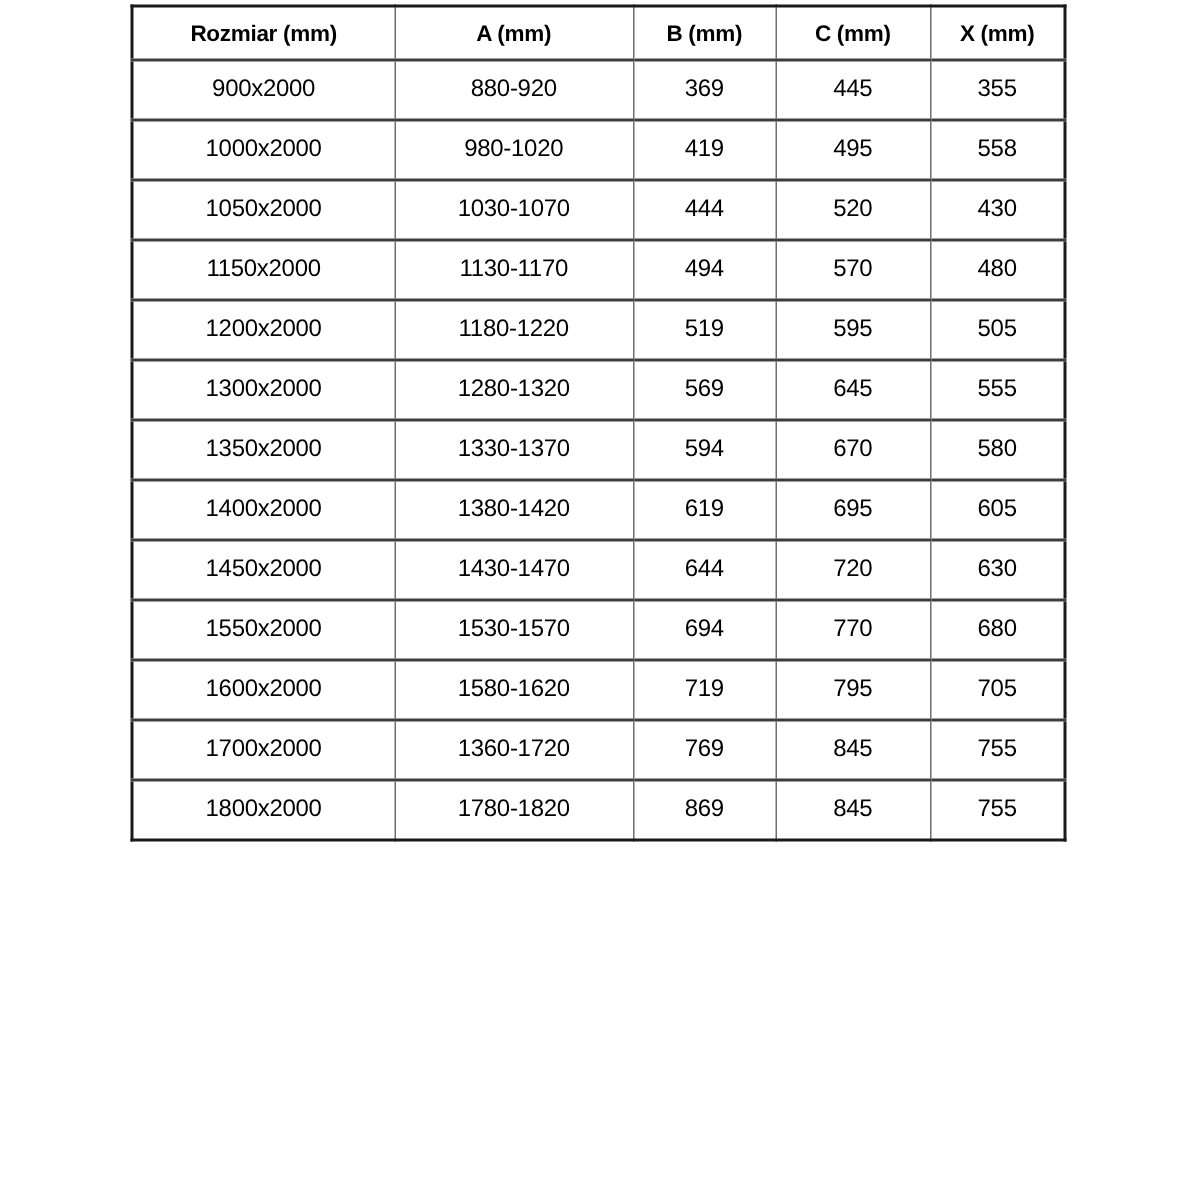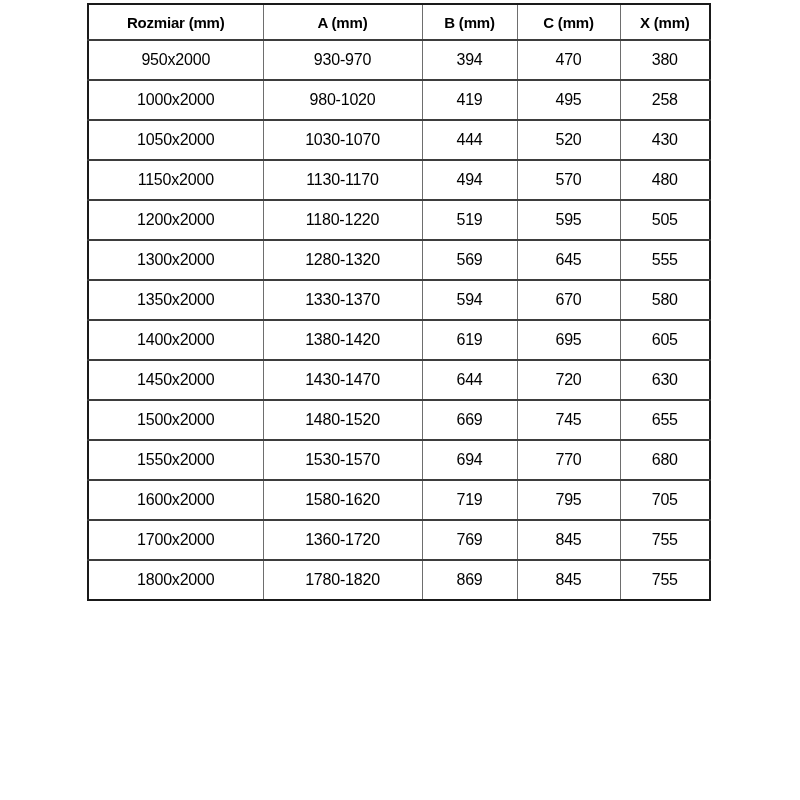--- a/index.html
+++ b/index.html
@@ -70,32 +70,32 @@
       <tr>
           <th>Rozmiar (mm)</th>
           <th>A (mm)</th>
           <th>B (mm)</th>
           <th>C (mm)</th>
           <th>X (mm)</th>
         </tr>
     </thead>
     <tbody>
         <tr>
-          <td>950x2000</td>
-          <td>930-970</td>
-          <td>394</td>
-          <td>470</td>
-          <td>380</td>
+          <td>900x2000</td>
+          <td>880-920</td>
+          <td>369</td>
+          <td>445</td>
+          <td>355</td>
         </tr>
         <tr>
           <td>1000x2000</td>
           <td>980-1020</td>
           <td>419</td>
           <td>495</td>
-          <td>258</td>
+          <td>558</td>
         </tr>
         <tr>
           <td>1050x2000</td>
           <td>1030-1070</td>
           <td>444</td>
           <td>520</td>
           <td>430</td>
         </tr>
         <tr>
           <td>1150x2000</td>
@@ -133,27 +133,20 @@
           <td>605</td>
         </tr>
         <tr>
           <td>1450x2000</td>
           <td>1430-1470</td>
           <td>644</td>
           <td>720</td>
           <td>630</td>
         </tr>
         <tr>
-          <td>1500x2000</td>
-          <td>1480-1520</td>
-          <td>669</td>
-          <td>745</td>
-          <td>655</td>
-        </tr>
-        <tr>
           <td>1550x2000</td>
           <td>1530-1570</td>
           <td>694</td>
           <td>770</td>
           <td>680</td>
         </tr>
         <tr>
           <td>1600x2000</td>
           <td>1580-1620</td>
           <td>719</td>

